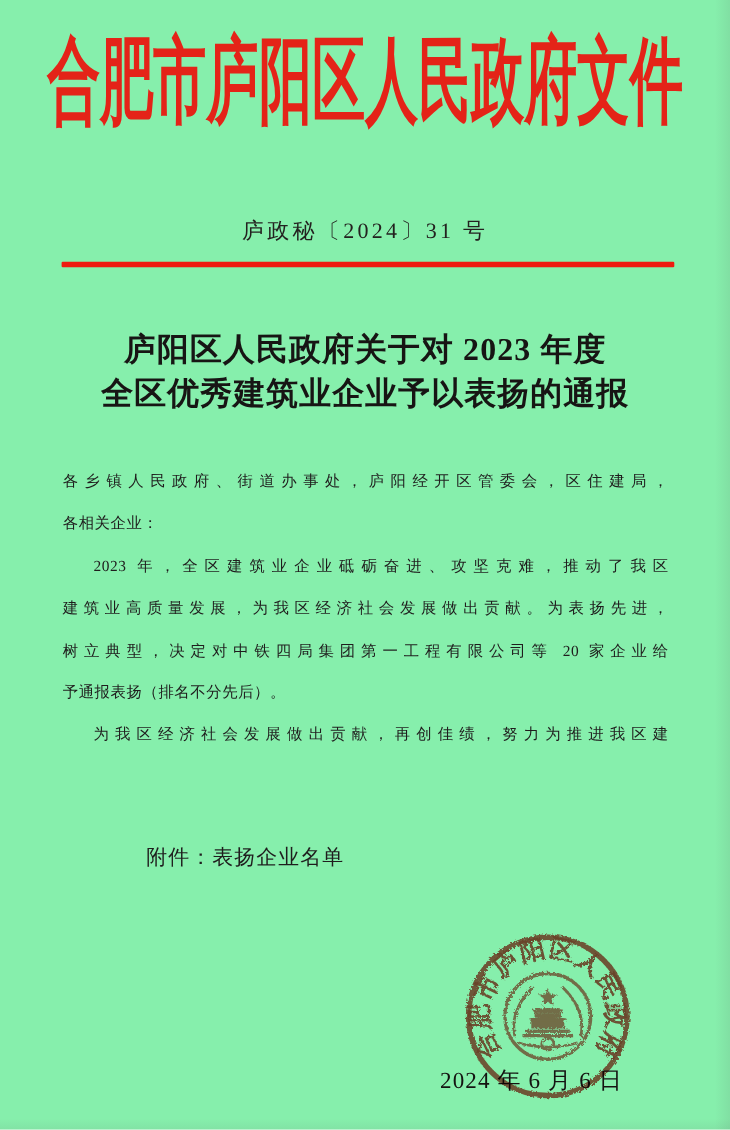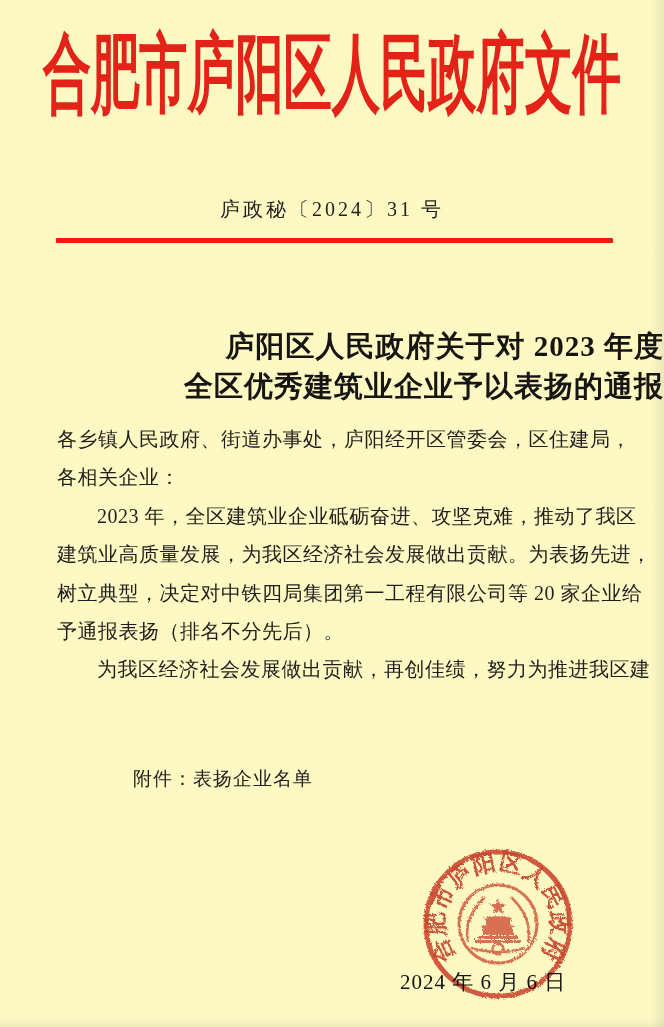--- a/index.html
+++ b/index.html
@@ -4,21 +4,21 @@
 <style>
   html, body {
     margin: 0;
     padding: 0;
     background: #ffffff;
   }
   .page {
     position: relative;
     width: 664px;
     height: 1027px;
-    background: #fef9c3;
+    background: #86efac;
     overflow: hidden;
     font-family: "Liberation Serif", "DejaVu Serif", serif;
     color: #1f1d1d;
   }
   
   .scan-edge-right {
     position: absolute;
     top: 0; right: 0;
     width: 14px; height: 100%;
     background: linear-gradient(to right, rgba(80,80,80,0) 0%, rgba(80,80,80,0.10) 100%);
@@ -62,34 +62,33 @@
     width: 557px;
     height: 5px;
     background: #ee1b10;
     border-radius: 1px;
   }
   .doc-title {
     position: absolute;
     top: 298px;
     left: 0;
     width: 100%;
-    text-align: right;
+    text-align: center;
     font-size: 29px;
     font-weight: bold;
     line-height: 40px;
     letter-spacing: 1px;
     color: #171514;
-    margin-top: 28px;
   }
   .body-text {
     position: absolute;
     top: 420px;
     left: 57px;
     width: 551px;
-    font-size: 20px;
+    font-size: 14px;
     line-height: 38.4px;
     color: #1f1d1d;
   }
   .bline {
     white-space: nowrap;
     letter-spacing: 0.5px;
   }
   .bline.just {
     text-align: justify;
     text-align-last: justify;

